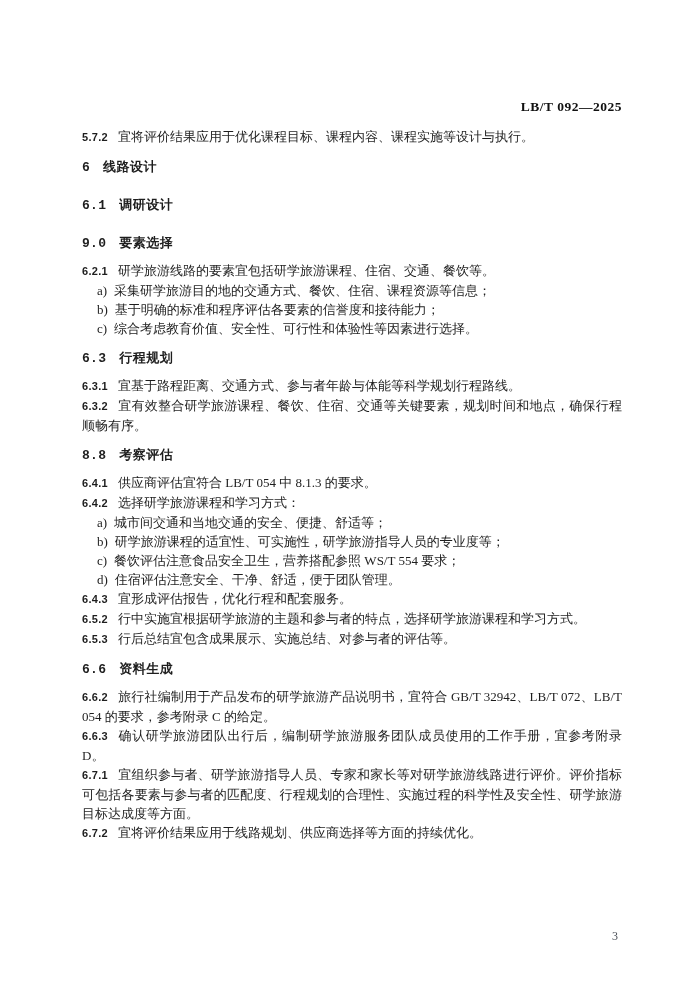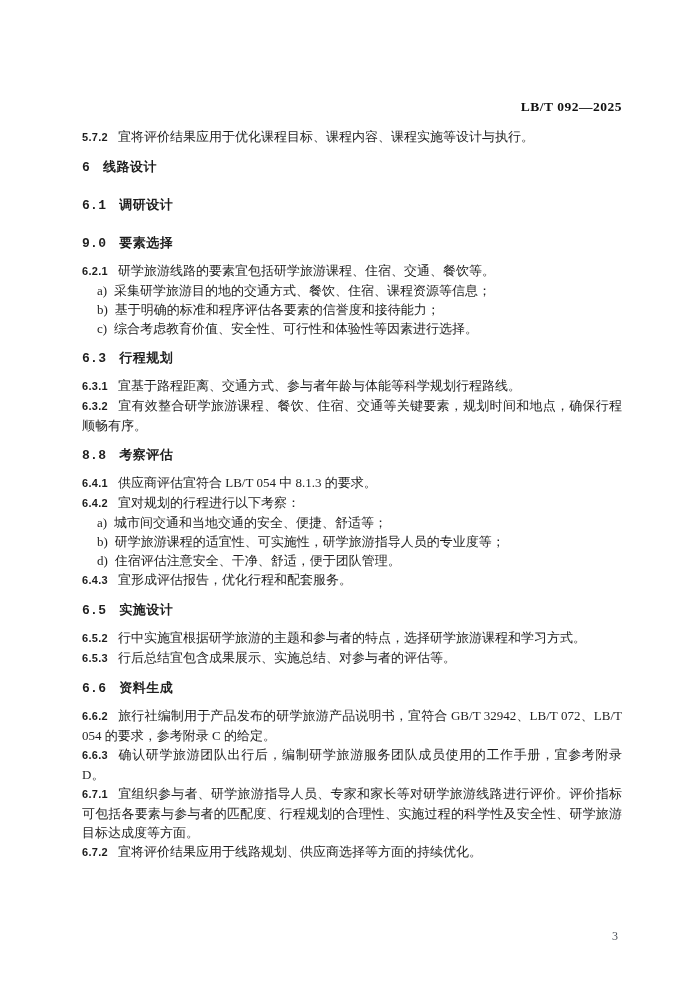--- a/index.html
+++ b/index.html
@@ -95,26 +95,26 @@
       <p class="heading h2"><span class="num">9.0</span><span class="txt">要素选择</span></p>
       <p class="clause"><span class="num">6.2.1</span><span class="txt">研学旅游线路的要素宜包括研学旅游课程、住宿、交通、餐饮等。</span></p>
       <p class="item"><span class="label">a)</span><span class="txt">采集研学旅游目的地的交通方式、餐饮、住宿、课程资源等信息；</span></p>
       <p class="item"><span class="label">b)</span><span class="txt">基于明确的标准和程序评估各要素的信誉度和接待能力；</span></p>
       <p class="item"><span class="label">c)</span><span class="txt">综合考虑教育价值、安全性、可行性和体验性等因素进行选择。</span></p>
       <p class="heading h2"><span class="num">6.3</span><span class="txt">行程规划</span></p>
       <p class="clause"><span class="num">6.3.1</span><span class="txt">宜基于路程距离、交通方式、参与者年龄与体能等科学规划行程路线。</span></p>
       <p class="clause"><span class="num">6.3.2</span><span class="txt">宜有效整合研学旅游课程、餐饮、住宿、交通等关键要素，规划时间和地点，确保行程顺畅有序。</span></p>
       <p class="heading h2"><span class="num">8.8</span><span class="txt">考察评估</span></p>
       <p class="clause"><span class="num">6.4.1</span><span class="txt">供应商评估宜符合 LB/T 054 中 8.1.3 的要求。</span></p>
-      <p class="clause"><span class="num">6.4.2</span><span class="txt">宜对规划的行程进行以下考察：</span></p>
+      <p class="clause"><span class="num">6.4.2</span><span class="txt">选择研学旅游课程和学习方式：</span></p>
       <p class="item"><span class="label">a)</span><span class="txt">城市间交通和当地交通的安全、便捷、舒适等；</span></p>
       <p class="item"><span class="label">b)</span><span class="txt">研学旅游课程的适宜性、可实施性，研学旅游指导人员的专业度等；</span></p>
+      <p class="item"><span class="label">c)</span><span class="txt">餐饮评估注意食品安全卫生，营养搭配参照 WS/T 554 要求；</span></p>
       <p class="item"><span class="label">d)</span><span class="txt">住宿评估注意安全、干净、舒适，便于团队管理。</span></p>
       <p class="clause"><span class="num">6.4.3</span><span class="txt">宜形成评估报告，优化行程和配套服务。</span></p>
-      <p class="heading h2"><span class="num">6.5</span><span class="txt">实施设计</span></p>
       <p class="clause"><span class="num">6.5.2</span><span class="txt">行中实施宜根据研学旅游的主题和参与者的特点，选择研学旅游课程和学习方式。</span></p>
       <p class="clause"><span class="num">6.5.3</span><span class="txt">行后总结宜包含成果展示、实施总结、对参与者的评估等。</span></p>
       <p class="heading h2"><span class="num">6.6</span><span class="txt">资料生成</span></p>
       <p class="clause"><span class="num">6.6.2</span><span class="txt">旅行社编制用于产品发布的研学旅游产品说明书，宜符合 GB/T 32942、LB/T 072、LB/T 054 的要求，参考附录 C 的给定。</span></p>
       <p class="clause"><span class="num">6.6.3</span><span class="txt">确认研学旅游团队出行后，编制研学旅游服务团队成员使用的工作手册，宜参考附录 D。</span></p>
       <p class="clause"><span class="num">6.7.1</span><span class="txt">宜组织参与者、研学旅游指导人员、专家和家长等对研学旅游线路进行评价。评价指标可包括各要素与参与者的匹配度、行程规划的合理性、实施过程的科学性及安全性、研学旅游目标达成度等方面。</span></p>
       <p class="clause"><span class="num">6.7.2</span><span class="txt">宜将评价结果应用于线路规划、供应商选择等方面的持续优化。</span></p>
     </div>
 
   <div class="page-number">3</div>

